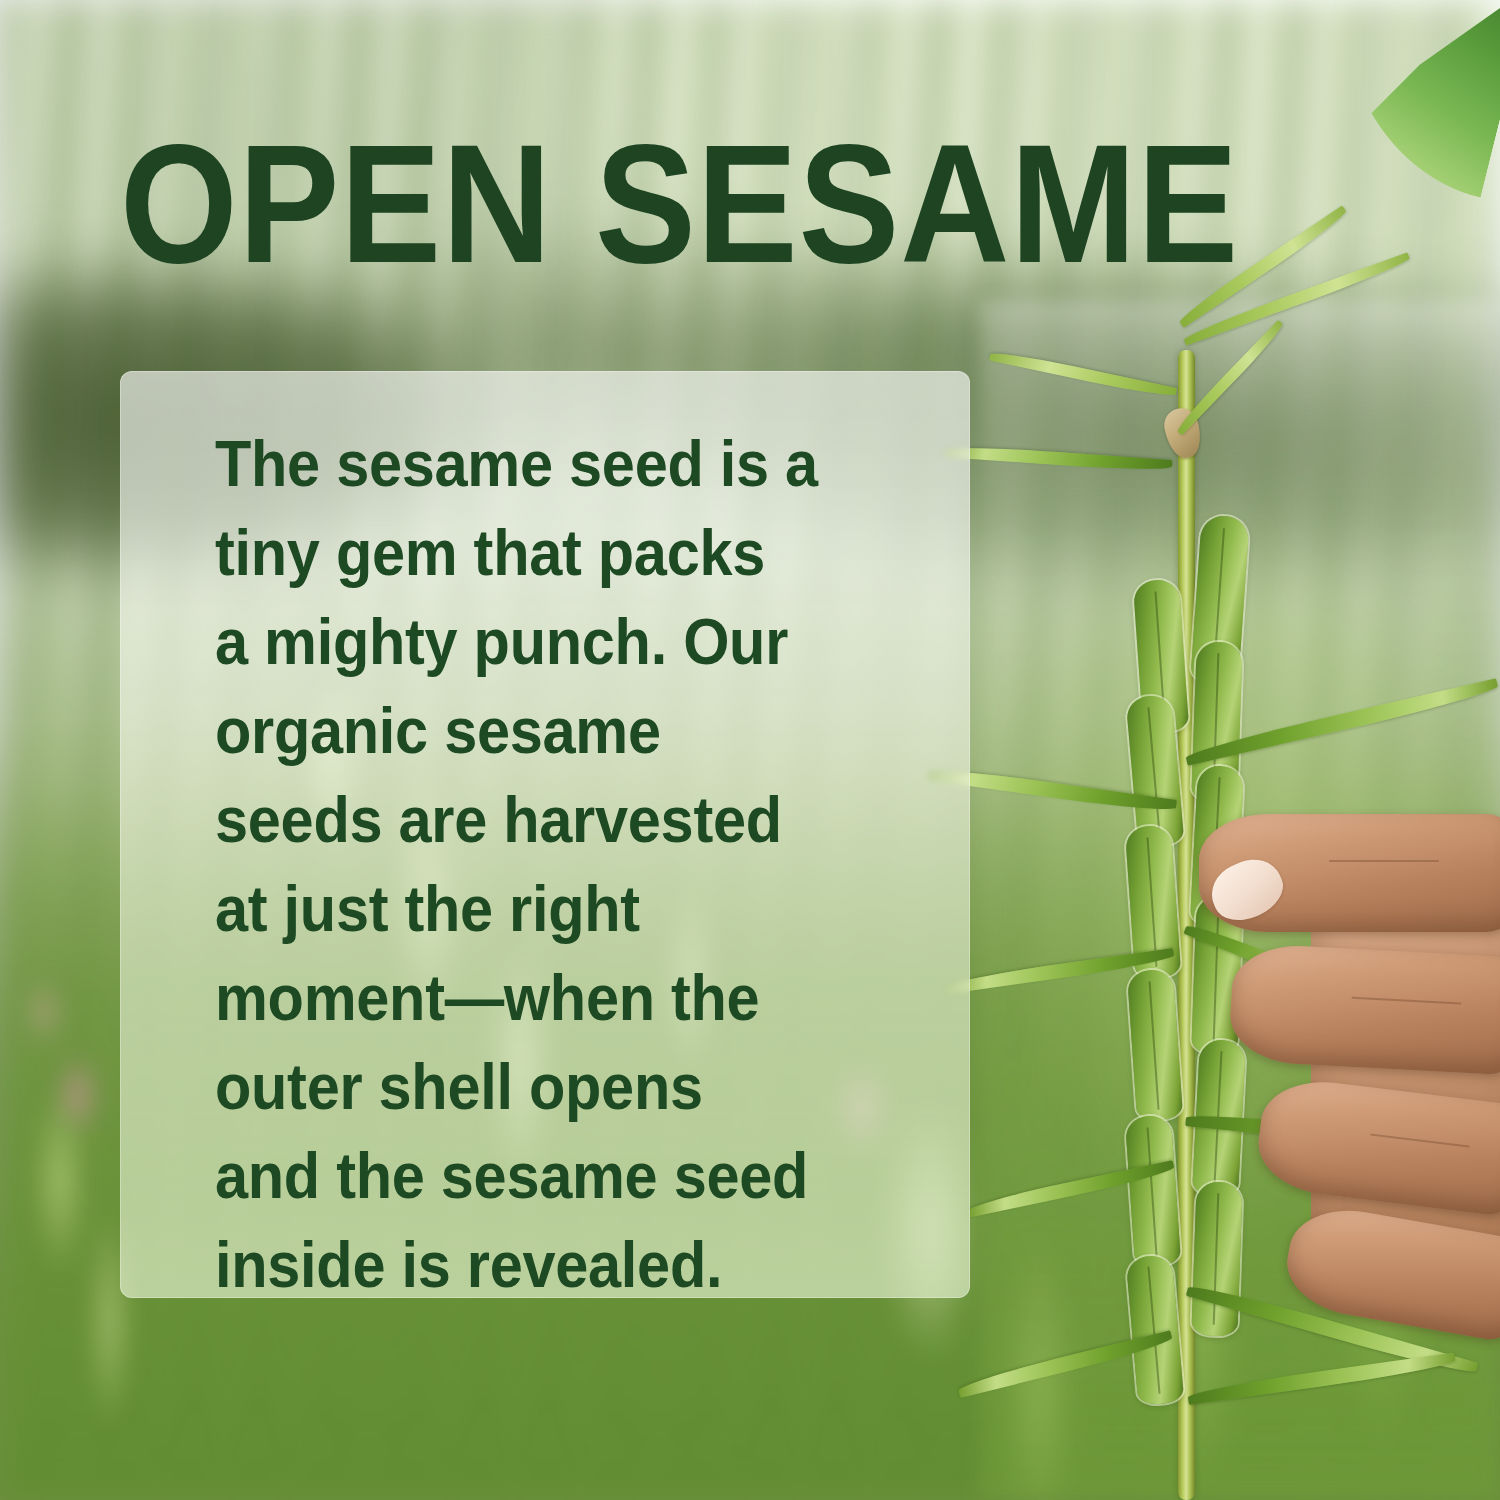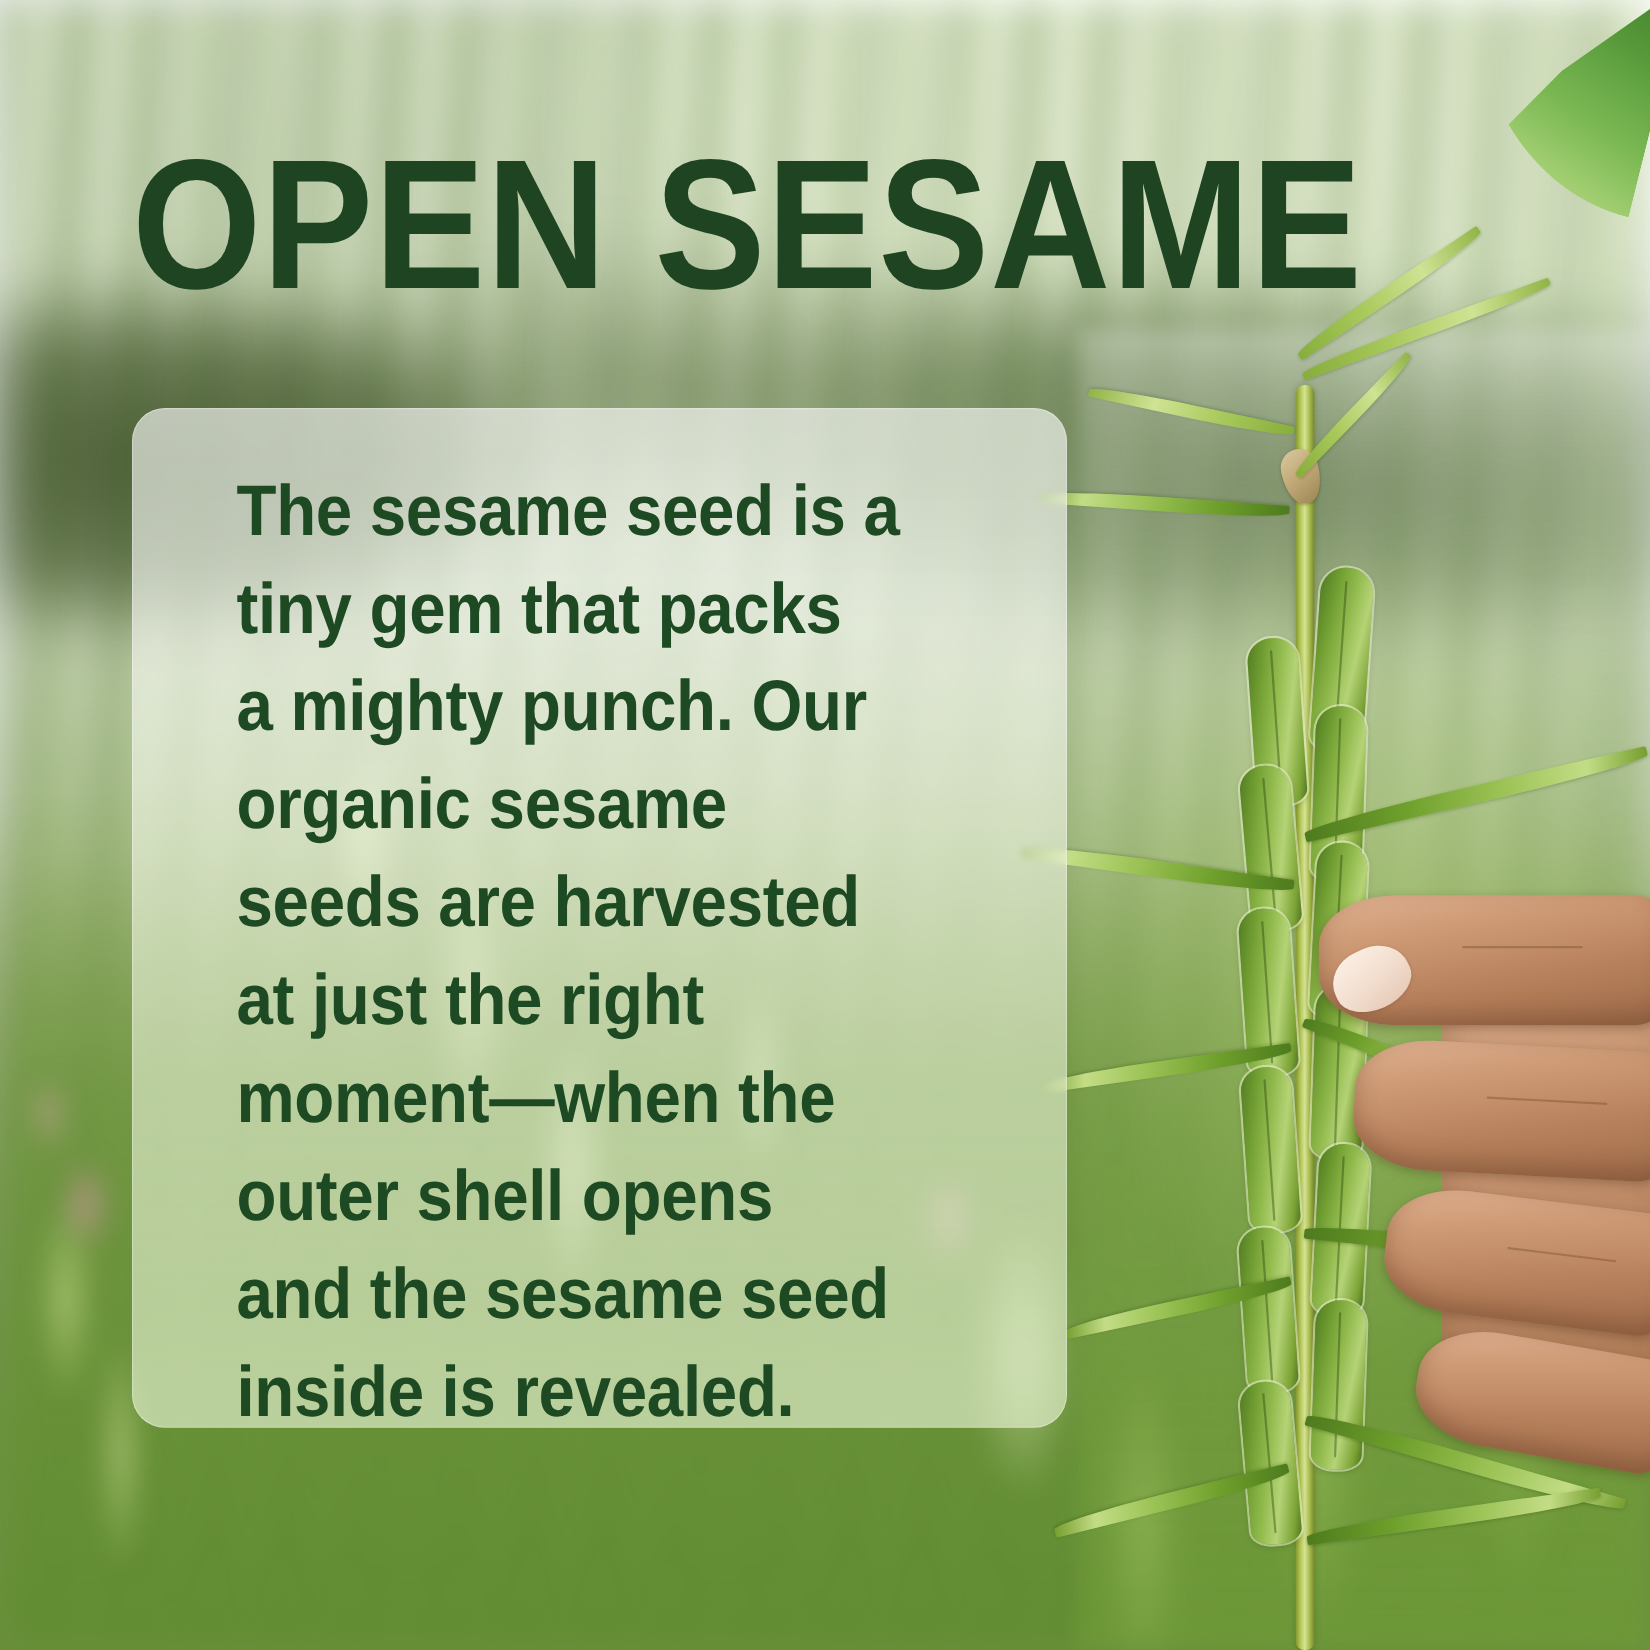--- a/index.html
+++ b/index.html
@@ -127,21 +127,21 @@
     position:absolute;right:-10px;top:-42px;width:190px;height:220px;
     background:linear-gradient(200deg,#3f7a2b 0%, #57993a 28%, #79b752 56%, #a8d276 82%, #78b24c 100%);
     border-radius:0 0 0 100%;
     transform:rotate(14deg);
     clip-path:polygon(100% 0%, 100% 100%, 16% 100%, 52% 48%);
   }
 
   
   .card{
     position:absolute;left:120px;top:371px;width:850px;height:927px;
-    border-radius:30px;
+    border-radius:12px;
     background:linear-gradient(180deg,
       rgba(255,255,255,.62) 0%,
       rgba(252,253,250,.60) 18%,
       rgba(246,250,236,.58) 42%,
       rgba(238,246,222,.58) 66%,
       rgba(232,243,212,.62) 88%,
       rgba(230,242,210,.66) 100%);
     backdrop-filter:blur(3px);
     box-shadow:0 0 0 1px rgba(255,255,255,.30) inset;
   }

